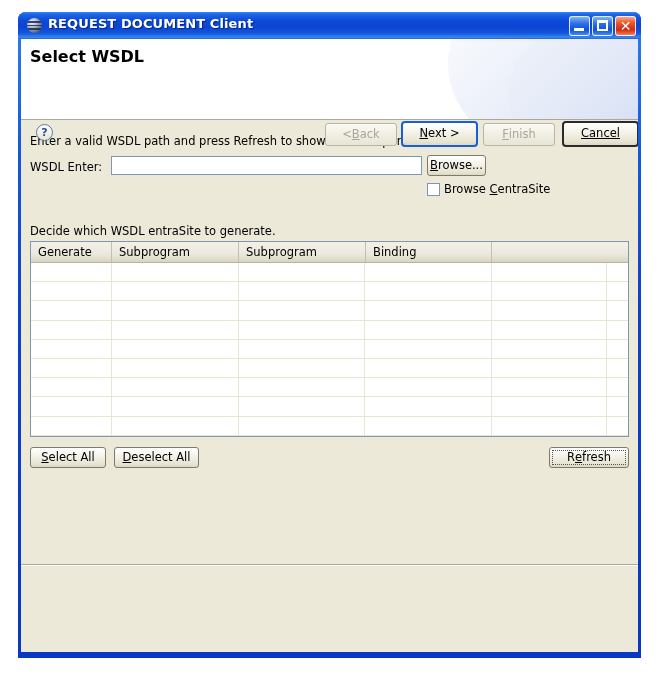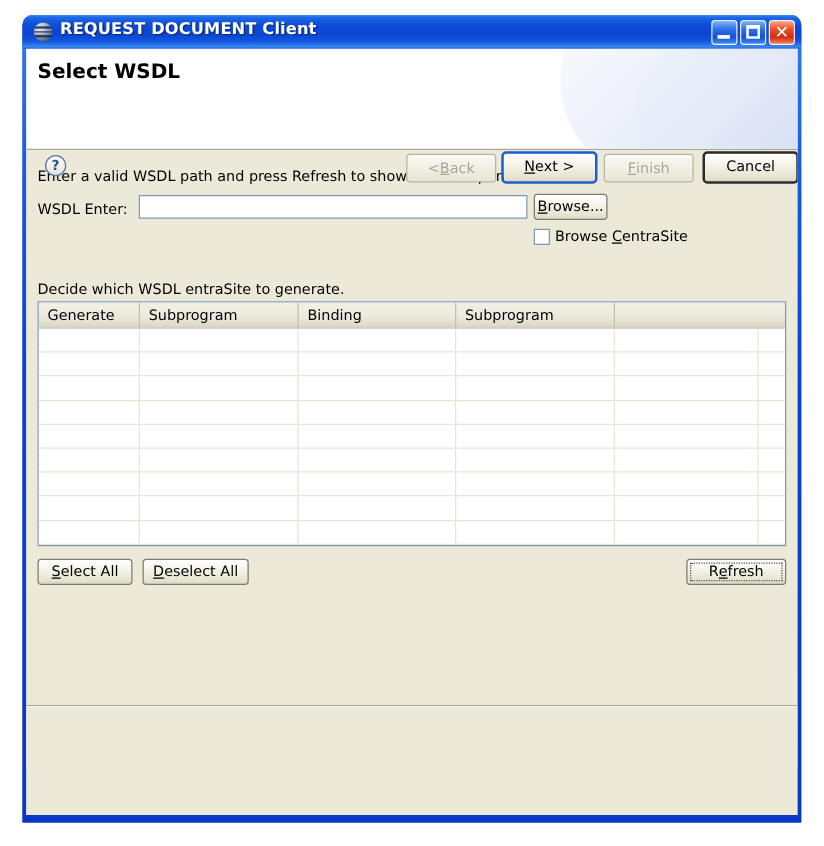--- a/index.html
+++ b/index.html
@@ -354,21 +354,21 @@
     font-weight: bold;
     line-height: 15px;
     text-align: center;
     cursor: pointer;
     box-sizing: border-box;
   }
   #back-btn   { left: 304px; top: 84px; width: 72px; height: 23px; }
   #next-btn   { left: 380px; top: 82px; width: 77px; height: 26px; }
   #finish-btn { left: 462px; top: 84px; width: 72px; height: 23px; }
   #cancel-btn { left: 541px; top: 82px; width: 77px; height: 26px; }
-  #cancel-btn { border: 2px solid #2b2b2b; border-radius: 4px; }
+  #cancel-btn { border: 2px solid #2b2b2b; border-radius: 4px; text-decoration: underline; }
 </style>
 </head>
 <body>
 
 <div id="window">
   <div id="frame-grad"></div>
 
   <div id="titlebar">
     <div id="title-icon">
       <div class="bar" style="top:3px"></div>
@@ -409,22 +409,22 @@
         <span class="chk"></span>
         <span>Browse <span class="mn">C</span>entraSite</span>
       </div>
 
       <div class="lbl" id="lbl-decide">Decide which WSDL entraSite to generate.</div>
 
       <div id="table-wrap">
         <div id="thead">
             <div class="th" style="width: 81px;">Generate</div>
             <div class="th" style="width: 127px;">Subprogram</div>
+            <div class="th" style="width: 127px;">Subprogram</div>
             <div class="th" style="width: 126px;">Binding</div>
-            <div class="th" style="width: 127px;">Subprogram</div>
             <div class="th" style="width: 21px; border-right: none;"></div>
           </div>
         <div id="tbody">
             <div class="trow">
               <div class="tcell" style="width: 81px;"></div>
               <div class="tcell" style="width: 127px;"></div>
               <div class="tcell" style="width: 126px;"></div>
               <div class="tcell" style="width: 127px;"></div>
               <div class="tcell" style="width: 115px;"></div>
               <div class="tcell" style="width: 21px; border-right: none;"></div>

